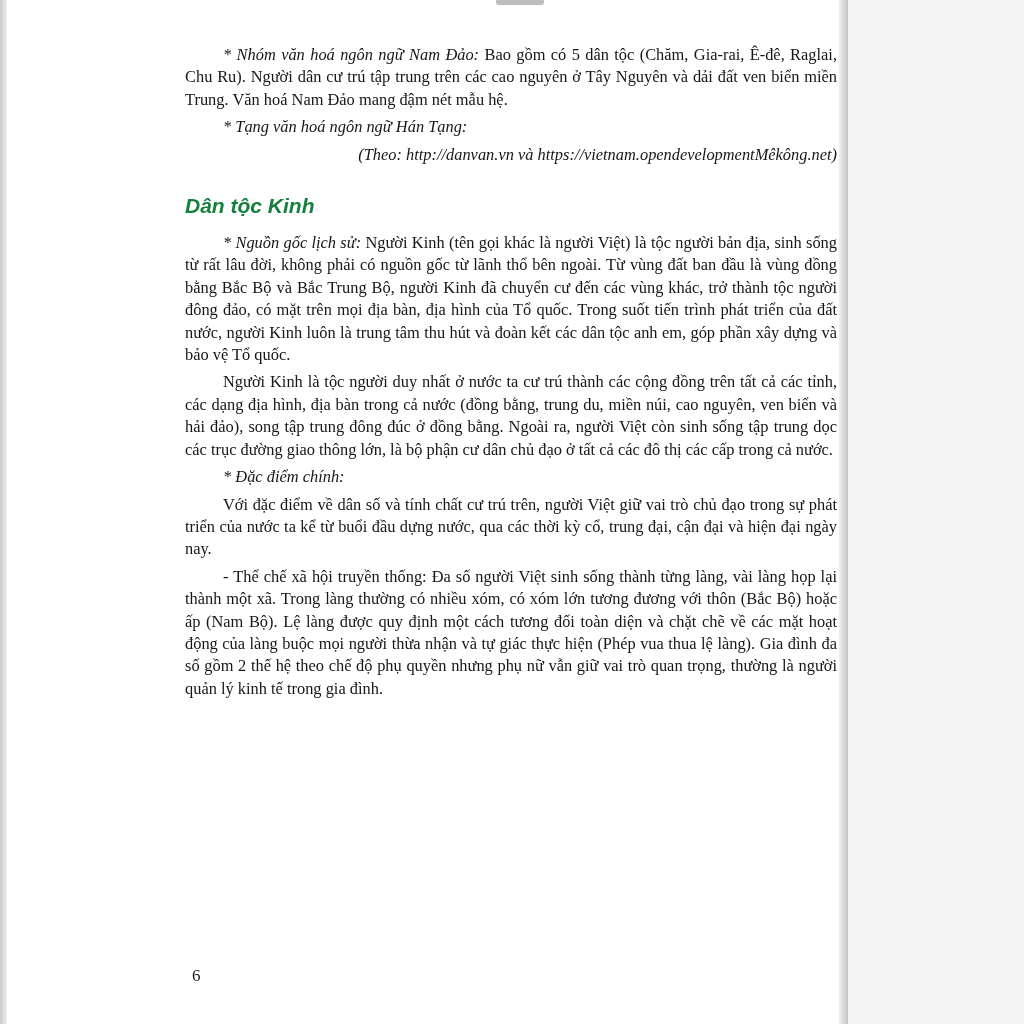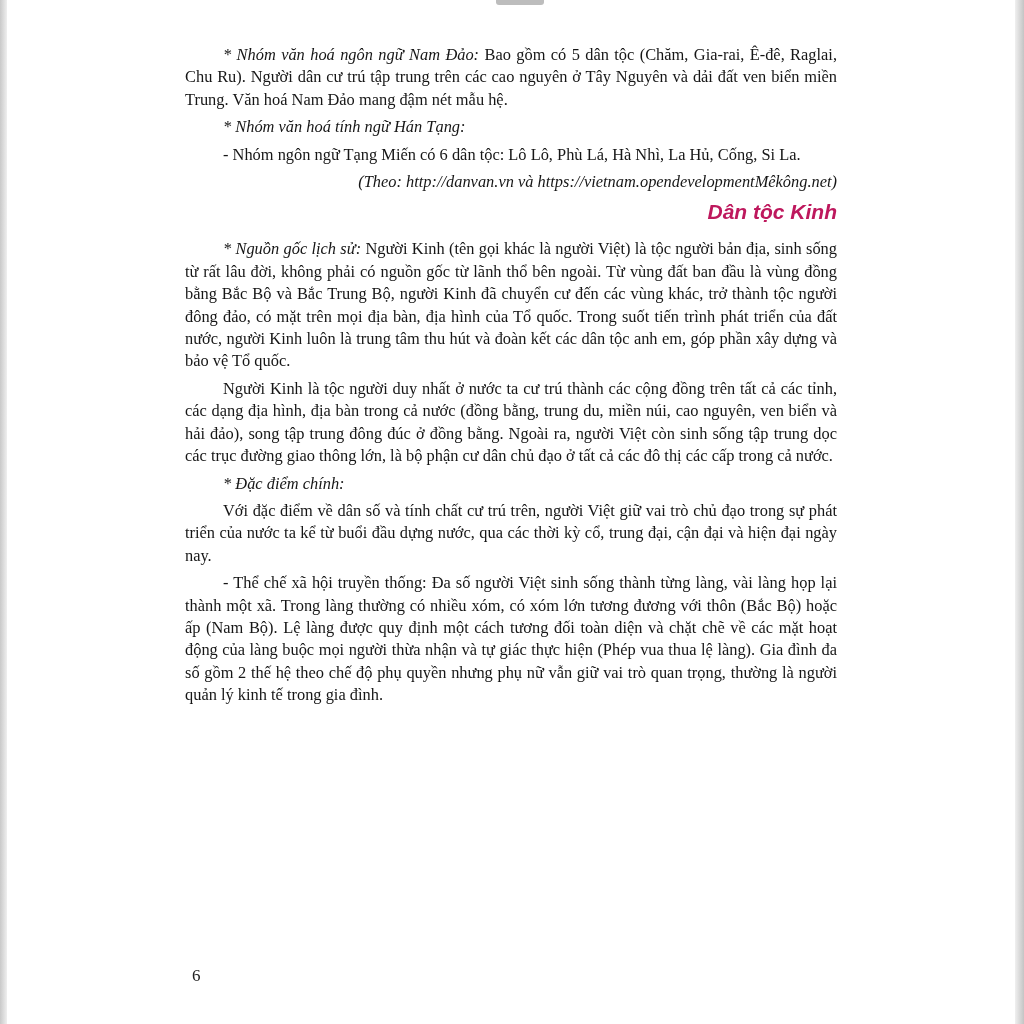--- a/index.html
+++ b/index.html
@@ -3,21 +3,21 @@
 <meta charset="utf-8">
 <style>
   * { margin: 0; padding: 0; box-sizing: border-box; }
   html, body { width: 1024px; height: 1024px; }
   body {
     background: #f4f4f4;
     font-family: "Liberation Serif", serif;
   }
   .scan {
     position: relative;
-    width: 1024px;
+    width: 848px;
     height: 1024px;
     background: #ffffff;
     overflow: hidden;
   }
   .edge-left {
     position: absolute; left: 0; top: 0;
     width: 7px; height: 100%;
     background: linear-gradient(to right, #c9c9c9, #efefef);
   }
   .edge-right {
@@ -52,44 +52,43 @@
     text-align: right;
     text-indent: 0;
     margin: 3px 0 1px;
   }
   .heading {
     font-family: "Liberation Sans", sans-serif;
     font-style: italic;
     font-weight: bold;
     font-size: 21px;
     line-height: 26px;
-    color: #be185d;
-    text-align: right;
+    color: #15803d;
+    text-align: left;
     text-indent: 0;
-    margin: 6px 0 13px;
+    margin: 27px 0 13px;
   }
   .page-number {
     position: absolute;
     left: 192px; top: 966px;
     font-size: 17px;
     color: #222;
   }
 </style>
 </head>
 <body>
 
 <div class="scan">
   <div class="edge-left"></div>
   <div class="edge-right"></div>
   <div class="edge-top-notch"></div>
 
   <div class="content">
       <p class="para"><em>* Nhóm văn hoá ngôn ngữ Nam Đảo:</em> Bao gồm có 5 dân tộc (Chăm, Gia-rai, Ê-đê, Raglai, Chu Ru). Người dân cư trú tập trung trên các cao nguyên ở Tây Nguyên và dải đất ven biển miền Trung. Văn hoá Nam Đảo mang đậm nét mẫu hệ.</p>
-      <p class="para"><em>* Nhóm văn hoá tính ngữ Hán Tạng:</em></p>
-      <p class="para">- Nhóm ngôn ngữ Tạng Miến có 6 dân tộc: Lô Lô, Phù Lá, Hà Nhì, La Hủ, Cống, Si La.</p>
+      <p class="para"><em>* Tạng văn hoá ngôn ngữ Hán Tạng:</em></p>
       <p class="source">(Theo: http://danvan.vn và https://vietnam.opendevelopmentMêkông.net)</p>
       <h1 class="heading">Dân tộc Kinh</h1>
       <p class="para"><em>* Nguồn gốc lịch sử:</em> Người Kinh (tên gọi khác là người Việt) là tộc người bản địa, sinh sống từ rất lâu đời, không phải có nguồn gốc từ lãnh thổ bên ngoài. Từ vùng đất ban đầu là vùng đồng bằng Bắc Bộ và Bắc Trung Bộ, người Kinh đã chuyển cư đến các vùng khác, trở thành tộc người đông đảo, có mặt trên mọi địa bàn, địa hình của Tổ quốc. Trong suốt tiến trình phát triển của đất nước, người Kinh luôn là trung tâm thu hút và đoàn kết các dân tộc anh em, góp phần xây dựng và bảo vệ Tổ quốc.</p>
       <p class="para">Người Kinh là tộc người duy nhất ở nước ta cư trú thành các cộng đồng trên tất cả các tỉnh, các dạng địa hình, địa bàn trong cả nước (đồng bằng, trung du, miền núi, cao nguyên, ven biển và hải đảo), song tập trung đông đúc ở đồng bằng. Ngoài ra, người Việt còn sinh sống tập trung dọc các trục đường giao thông lớn, là bộ phận cư dân chủ đạo ở tất cả các đô thị các cấp trong cả nước.</p>
       <p class="para"><em>* Đặc điểm chính:</em></p>
       <p class="para">Với đặc điểm về dân số và tính chất cư trú trên, người Việt giữ vai trò chủ đạo trong sự phát triển của nước ta kể từ buổi đầu dựng nước, qua các thời kỳ cổ, trung đại, cận đại và hiện đại ngày nay.</p>
       <p class="para">- Thể chế xã hội truyền thống: Đa số người Việt sinh sống thành từng làng, vài làng họp lại thành một xã. Trong làng thường có nhiều xóm, có xóm lớn tương đương với thôn (Bắc Bộ) hoặc ấp (Nam Bộ). Lệ làng được quy định một cách tương đối toàn diện và chặt chẽ về các mặt hoạt động của làng buộc mọi người thừa nhận và tự giác thực hiện (Phép vua thua lệ làng). Gia đình đa số gồm 2 thế hệ theo chế độ phụ quyền nhưng phụ nữ vẫn giữ vai trò quan trọng, thường là người quản lý kinh tế trong gia đình.</p>
     </div>
 
   <div class="page-number">6</div>

